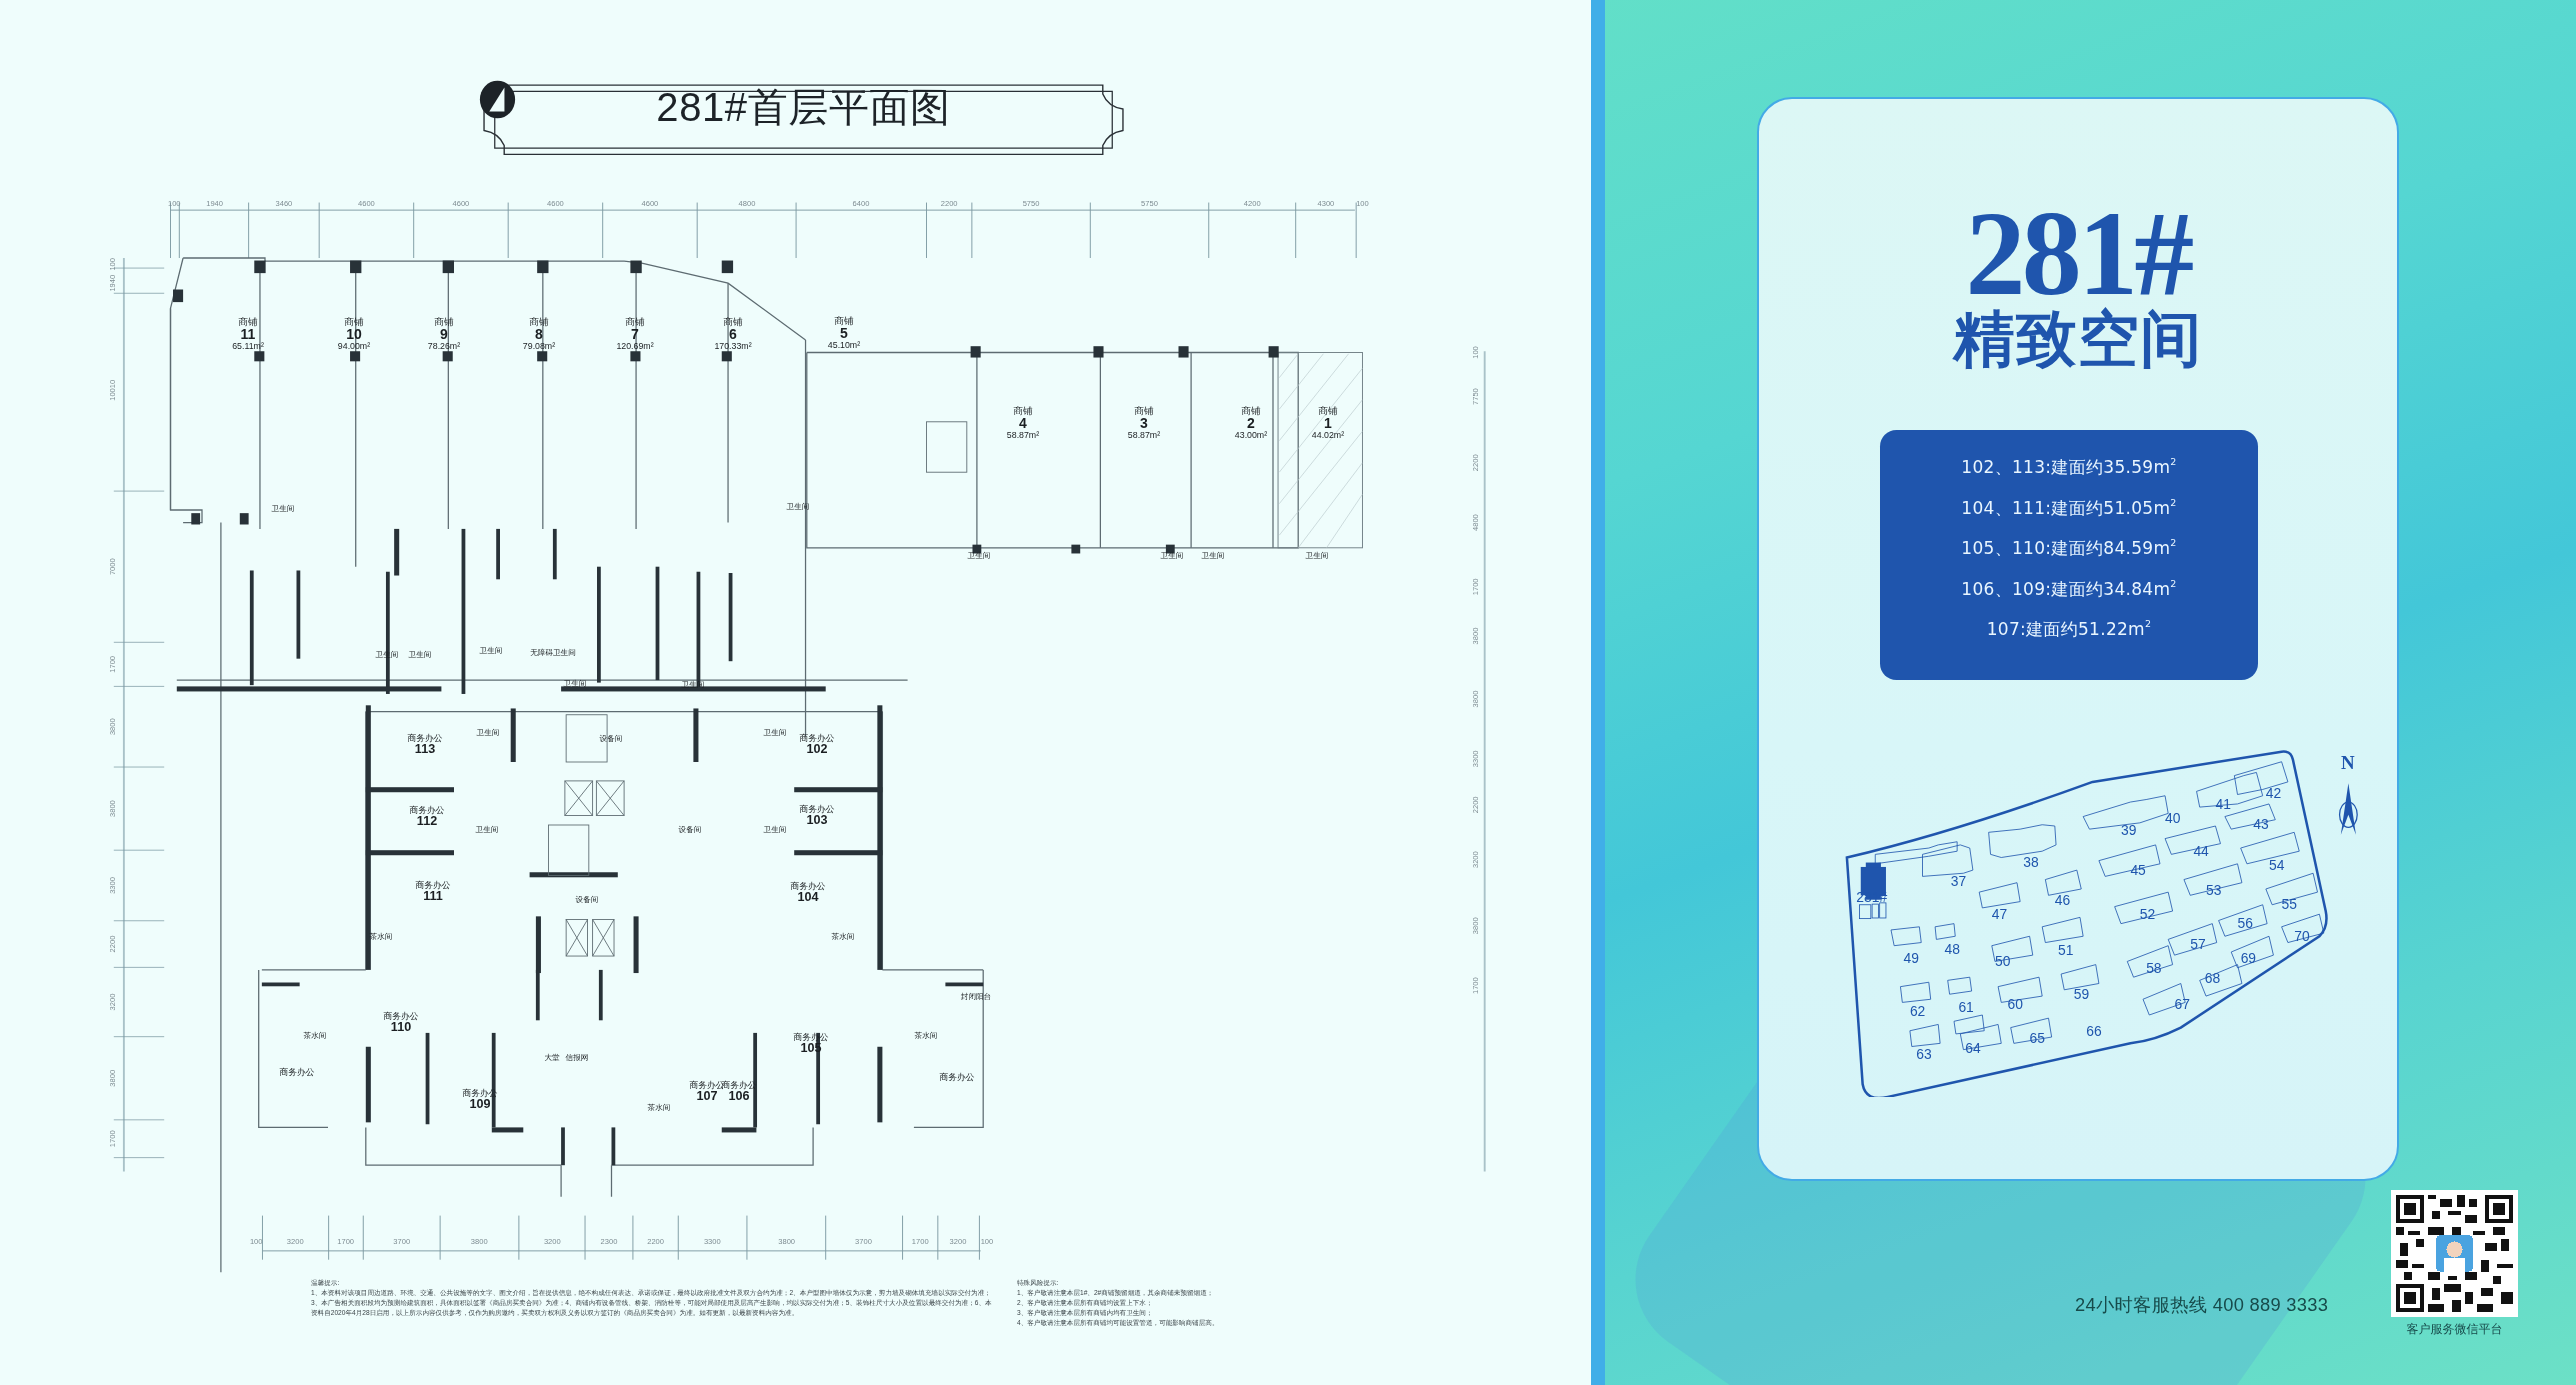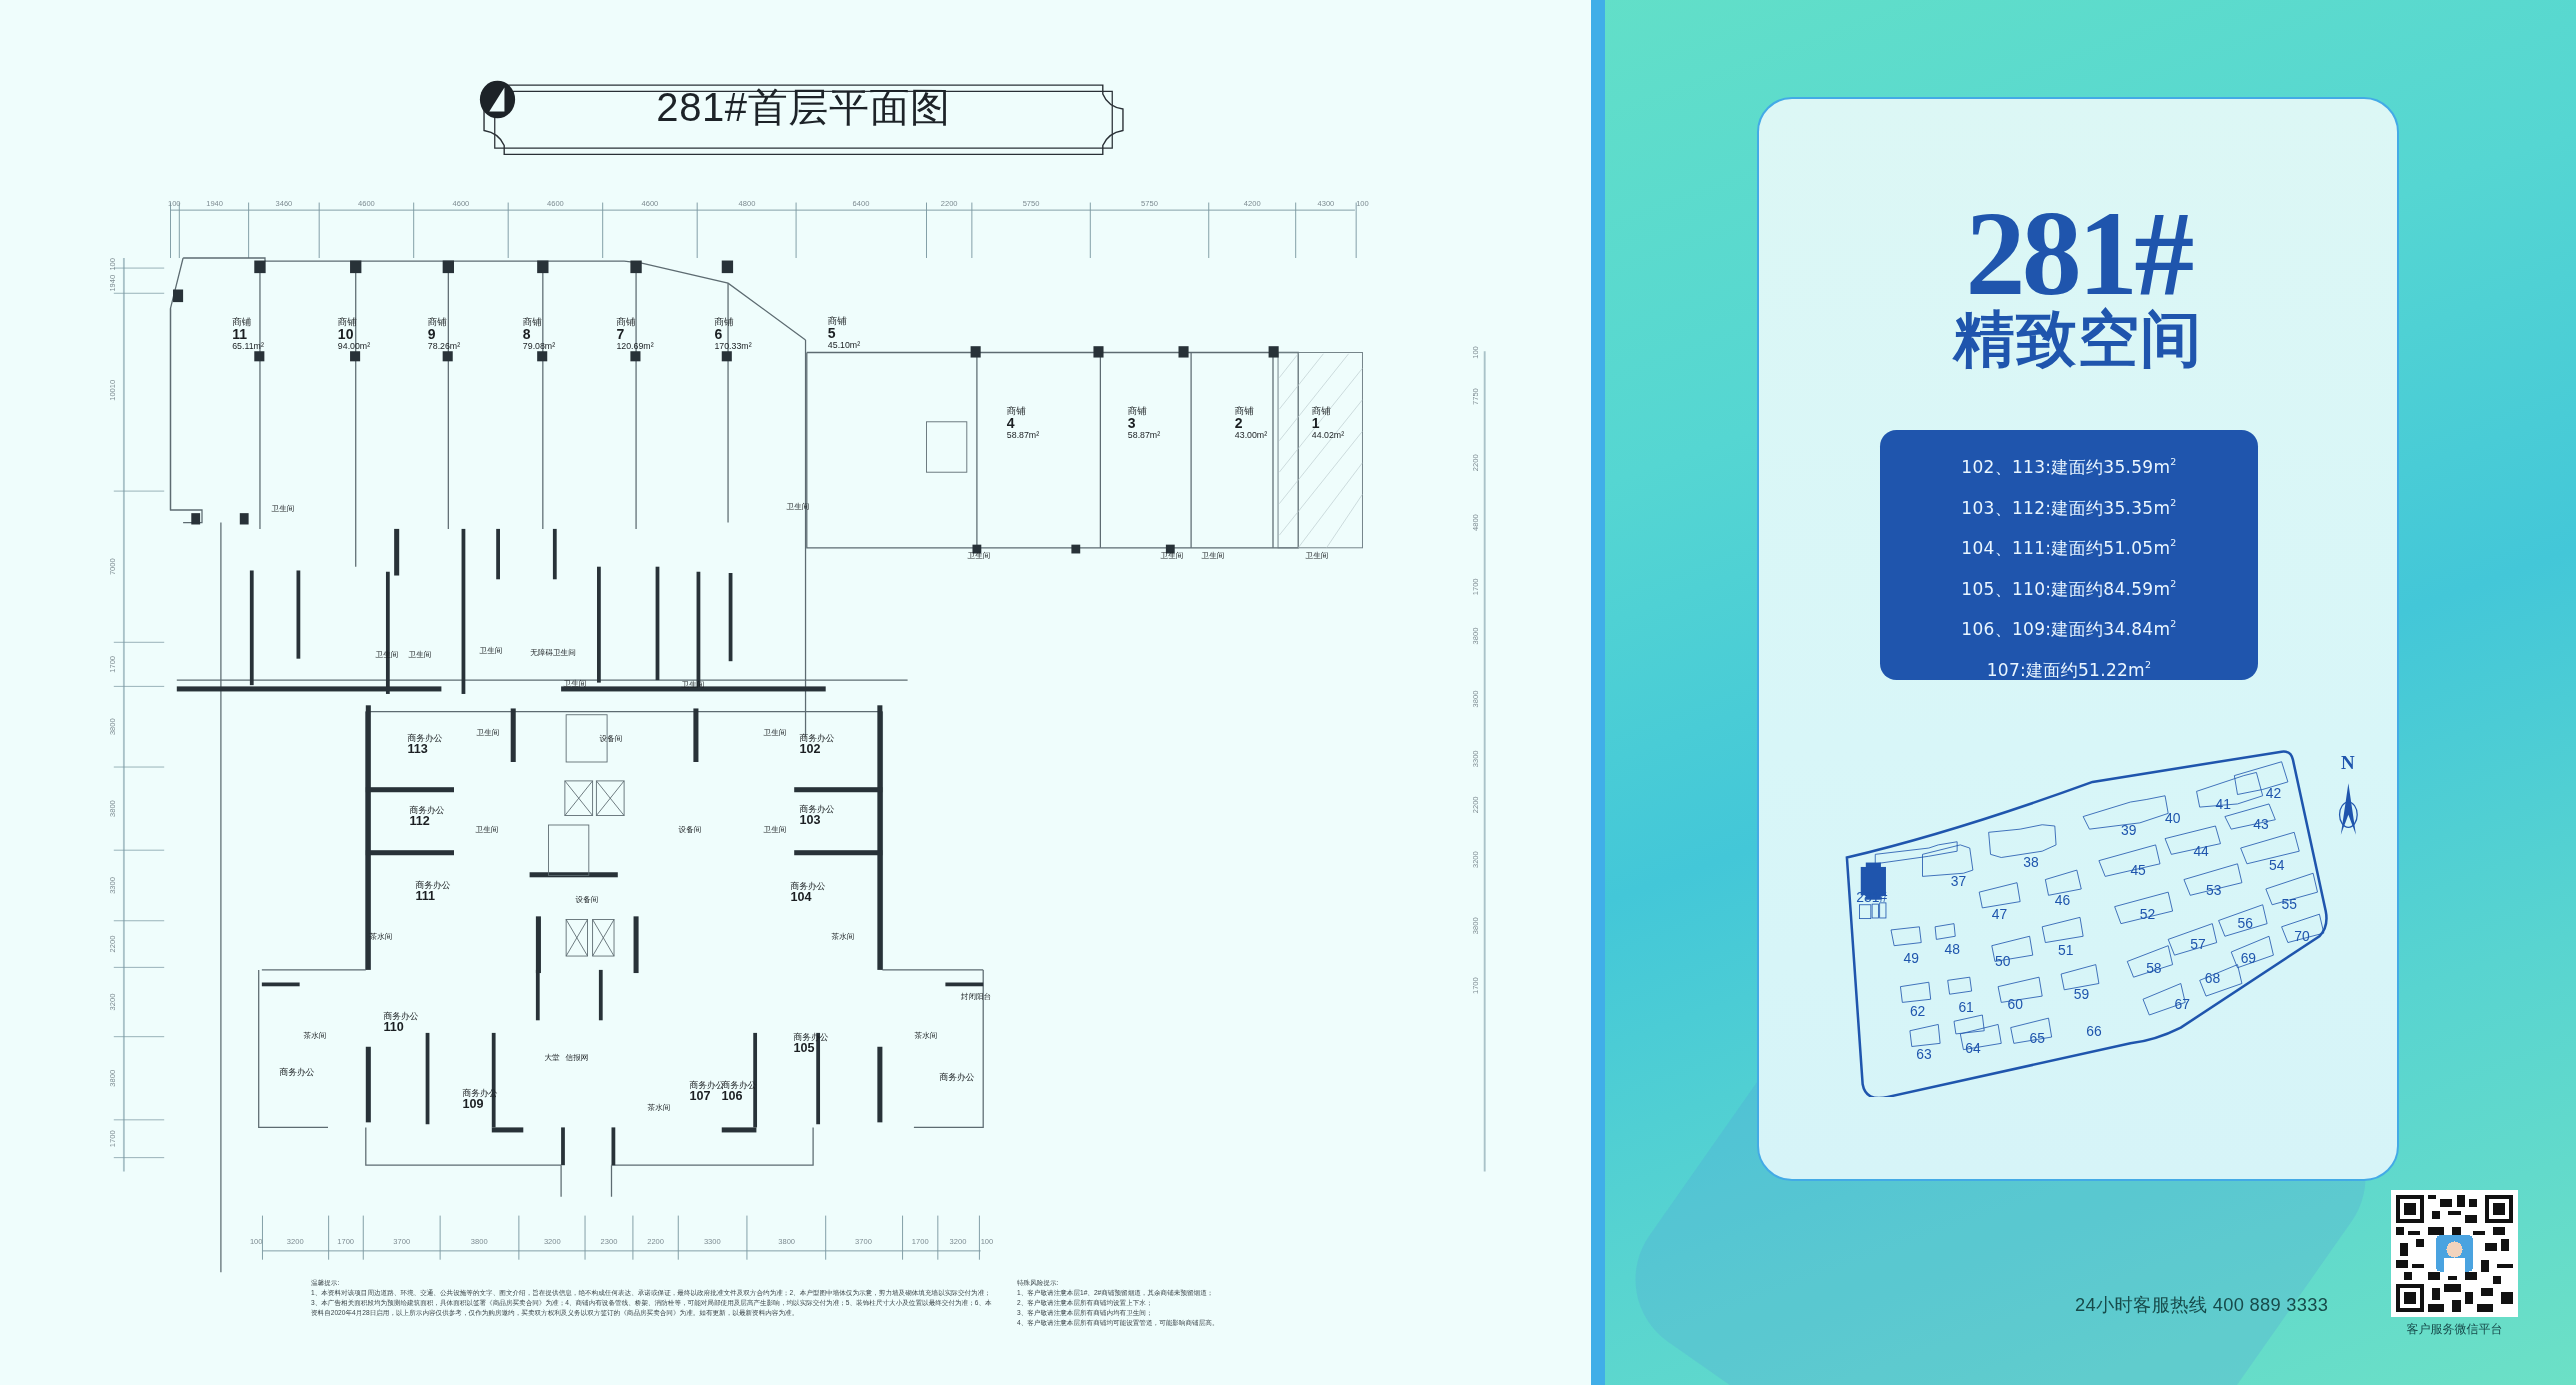--- a/index.html
+++ b/index.html
@@ -12,21 +12,21 @@
   .title-plate { position: absolute; left: 479px; top: 80px; width: 649px; height: 77px; }
   .title-plate svg { position: absolute; left: 0; top: 0; }
   .title-text { position: absolute; left: 0; top: 0; width: 100%; height: 100%;
     display: flex; justify-content: center; gap: 14px;
     font-family: "Liberation Sans", sans-serif; font-size: 40px; color: #1d2328; letter-spacing: 0.6px; }
   .title-icon { width: 37px; height: 39px; }
 
   .plan { position: absolute; left: 107px; top: 195px; width: 1387px; height: 1071px; }
   .plan svg { position: absolute; left: 0; top: 0; overflow: visible; }
   .dim { font-family: "Liberation Sans", sans-serif; font-size: 12px; fill: #7e8c92; }
-  .room-lbl { position: absolute; text-align: left; font-family: "Liberation Sans", sans-serif; color: #1b1f22; line-height: 1.05; transform: translateX(-50%); white-space: nowrap; }
+  .room-lbl { position: absolute; text-align: center; font-family: "Liberation Sans", sans-serif; color: #1b1f22; line-height: 1.05; transform: translateX(-50%); white-space: nowrap; }
   .room-lbl .k { font-size: 9.5px; display: block; }
   .room-lbl .n { font-size: 14px; font-weight: bold; display: block; }
   .room-lbl .a { font-size: 8.8px; display: block; }
   .office-lbl .k { font-size: 8.8px; }
   .office-lbl .n { font-size: 12.6px; }
   .small-lbl { position: absolute; font-family: "Liberation Sans", sans-serif; font-size: 7.6px; color: #1b1f22; white-space: nowrap; transform: translateX(-50%); }
 
   .notes { position: absolute; top: 1278px; font-family: "Liberation Sans", sans-serif; font-size: 6.6px; color: #3b4448; line-height: 10px; }
   .notes.warm { left: 311px; width: 681px; }
   .notes.risk { left: 1017px; width: 378px; }
@@ -484,21 +484,20 @@
   <div class="panel-streak"></div>
 </div>
 
 <div class="card">
   <div class="card-title big">281#</div>
   <div class="card-title sub">精致空间</div>
 </div>
 
 <div class="area-box">
   <div class="area-row"><span>102、113:</span><span>建面约35.59m</span><sup>2</sup></div>
-  <div class="area-row"><span>103、112:</span><span>建面约35.35m</span><sup>2</sup></div>
   <div class="area-row"><span>104、111:</span><span>建面约51.05m</span><sup>2</sup></div>
   <div class="area-row"><span>105、110:</span><span>建面约84.59m</span><sup>2</sup></div>
   <div class="area-row"><span>106、109:</span><span>建面约34.84m</span><sup>2</sup></div>
   <div class="area-row"><span>107:</span><span>建面约51.22m</span><sup>2</sup></div>
 </div>
 
 <div class="sitemap">
   <svg width="567" height="353" viewBox="0 0 900 560">
     <path d="M30 180 Q200 140 420 60 L720 12 Q735 10 738 25 L790 265 Q795 290 780 305 L560 450 Q520 470 480 475 L95 560 Q60 568 55 540 Z" fill="none" stroke="#1f55ad" stroke-width="4"></path>
     <rect x="52" y="195" width="40" height="45" fill="#1f55ad"></rect>

